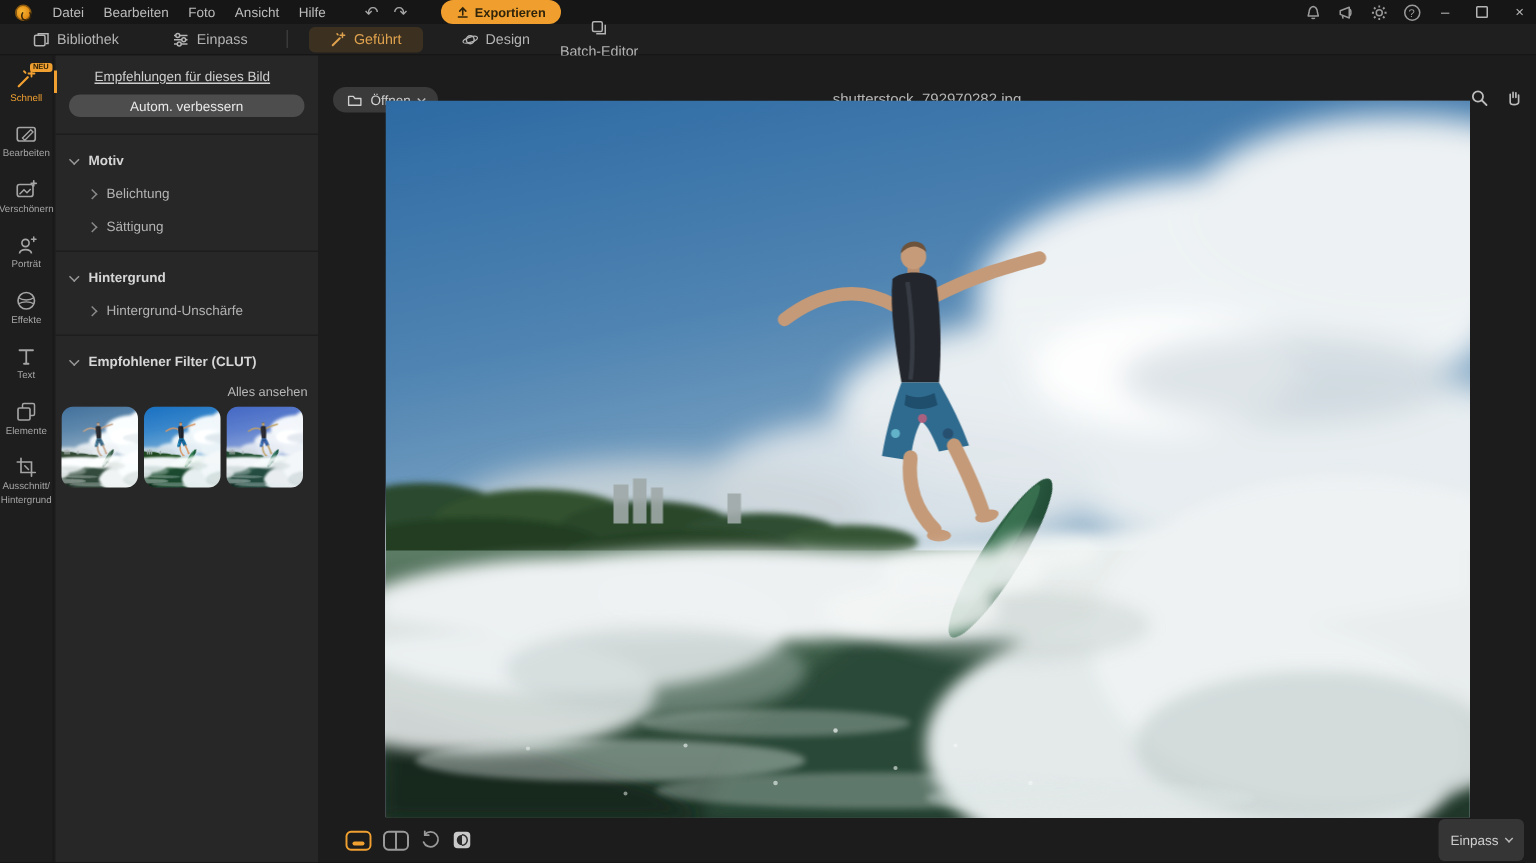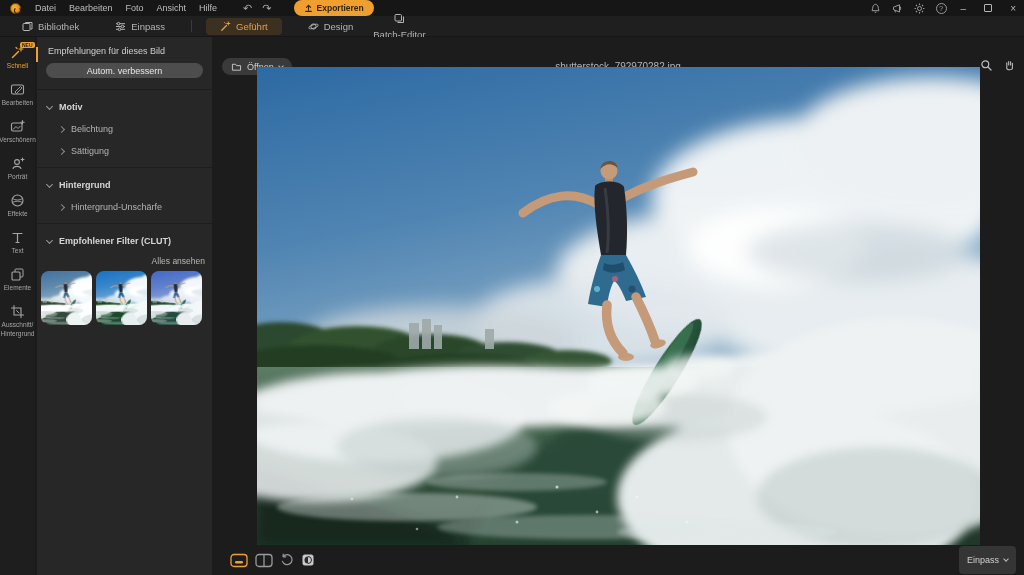--- a/index.html
+++ b/index.html
@@ -47,21 +47,21 @@
   .rail .item svg{display:block;margin-top:2px;}
   .rail .item .lbl{line-height:7px;text-align:center;}
   .rail .item.active{color:#f0a030;}
   .rail .item.active::after{content:'';position:absolute;right:-2px;top:4px;width:2px;height:15px;background:#f0a030;}
   .badge{position:absolute;top:-1px;right:1px;background:#f0a030;color:#2c1f06;font-size:5px;font-weight:bold;
          border-radius:2px;padding:0 2px;line-height:6px;}
 
   
   .panel{position:absolute;left:37px;top:37px;width:175px;bottom:0;background:#272727;
          display:flex;flex-direction:column;font-size:9px;}
-  .panel-header{color:#cfcfcf;margin:9px 0 0 11px;}
+  .panel-header{color:#cfcfcf;margin:9px 0 0 26px;text-decoration:underline;}
   .auto-btn{margin:7px 9px 0 9px;height:15px;background:#4d4d4d;border-radius:8px;color:#e8e8e8;
             font-size:9px;display:flex;align-items:center;justify-content:center;}
   .divider{height:1px;background:#1d1d1d;margin-top:11px;}
   .sec-title{display:flex;align-items:center;gap:7px;margin:12px 0 0 10px;color:#d6d6d6;font-weight:bold;}
   .sub-item{display:flex;align-items:center;gap:7px;margin:12px 0 0 22px;color:#b3b3b3;}
   .chev-d{width:5px;height:5px;border-left:1.3px solid #9a9a9a;border-bottom:1.3px solid #9a9a9a;
           transform:rotate(-45deg);margin-top:-2px;}
   .chev-r{width:5px;height:5px;border-left:1.3px solid #8a8a8a;border-bottom:1.3px solid #8a8a8a;
           transform:rotate(-135deg);}
   .see-all{align-self:flex-end;margin:10px 7px 0 0;color:#b8b8b8;font-size:8.5px;}

